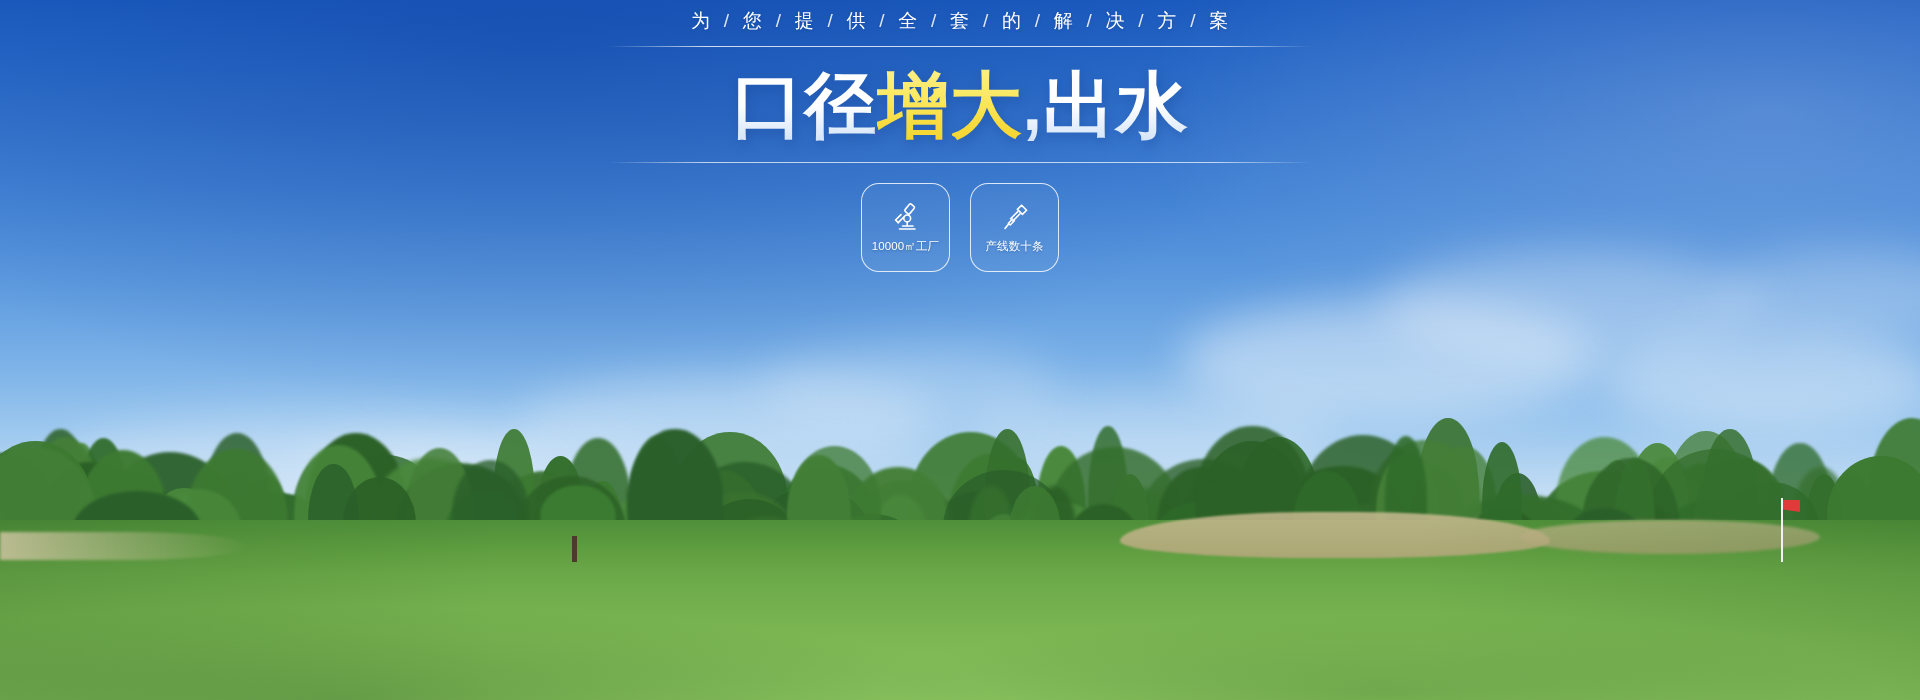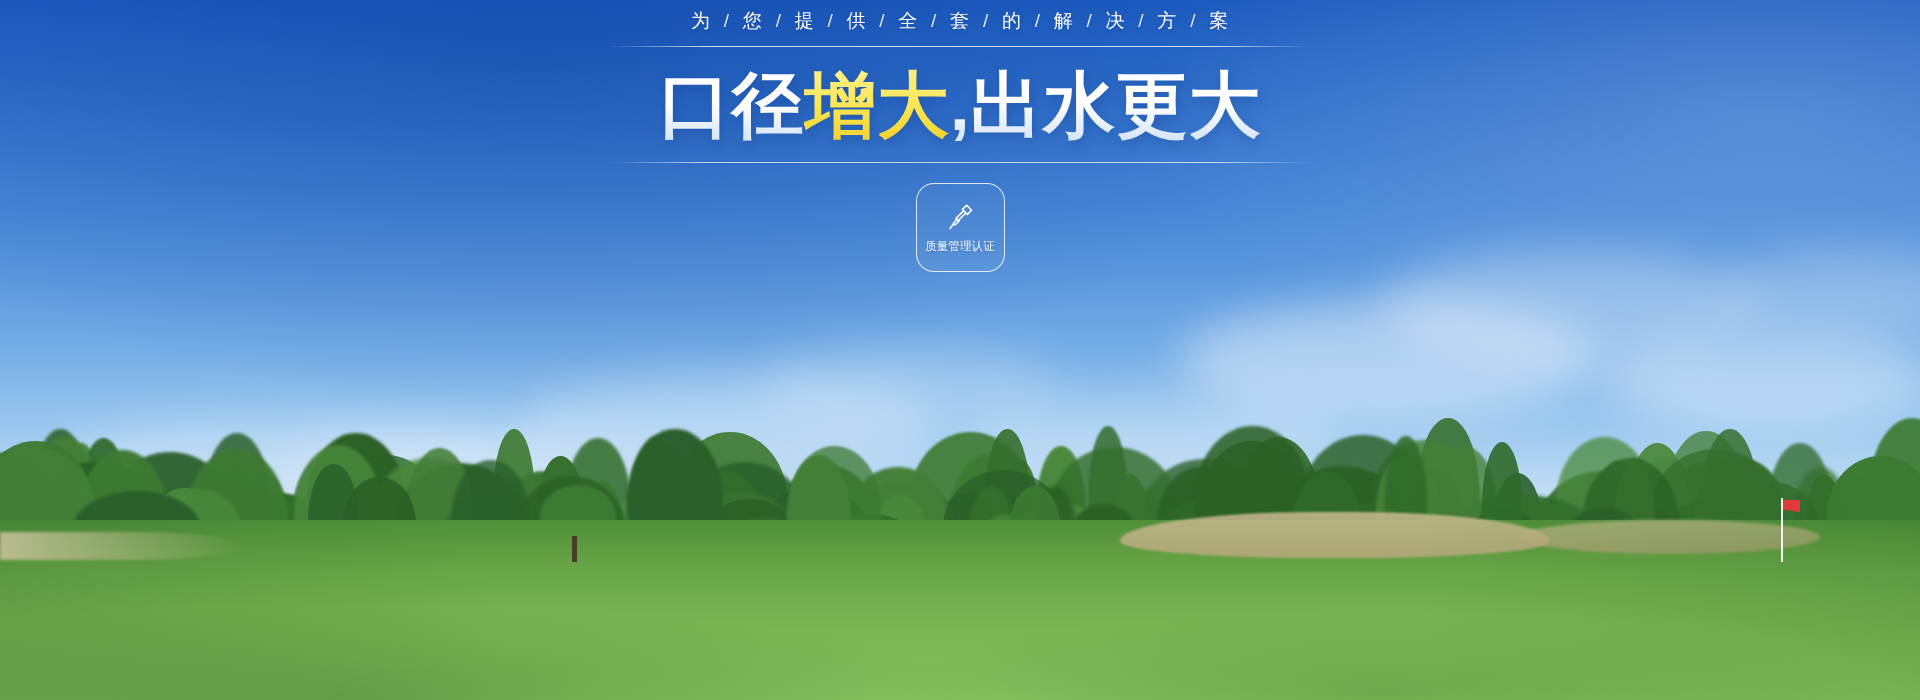--- a/index.html
+++ b/index.html
@@ -459,34 +459,48 @@
         <span>案</span>
       </div>
 
     <div class="rule"></div>
 
     <div class="headline" id="headline">
         <span class="seg seg-white">口径</span>
         <span class="seg seg-yellow">增大</span>
         <span class="seg seg-white">,</span>
         <span class="seg seg-white">出水</span>
-        <span class="seg seg-white">更大</span>
       </div>
 
     <div class="rule2"></div>
 
     <div class="badges" id="badges">
+        <div class="badge">
+          <span class="badge-icon">
+            <svg viewBox="0 0 32 32" fill="none" stroke="#fff" stroke-width="1.6" stroke-linecap="round" stroke-linejoin="round">
+              <rect x="16.5" y="3.2" width="6.2" height="9.5" rx="1.6" transform="rotate(40 19.6 8)"></rect>
+              <path d="M13.6 16.2 L8.2 21.6"></path>
+              <path d="M11 13.6 L5.6 19"></path>
+              <path d="M5.6 19 L8.2 21.6"></path>
+              <circle cx="17.2" cy="17.4" r="3.4"></circle>
+              <path d="M17.2 20.8 L17.2 25"></path>
+              <path d="M9.5 28 L25 28"></path>
+              <path d="M12.5 25 L23 25"></path>
+            </svg>
+          </span>
+          <span class="badge-label">10000㎡工厂</span>
+        </div>
         <div class="badge">
           <span class="badge-icon">
             <svg viewBox="0 0 32 32" fill="none" stroke="#fff" stroke-width="1.6" stroke-linecap="round" stroke-linejoin="round">
               <path d="M22.6 4.2 L27.6 9.2 L23.4 13.4 L18.4 8.4 Z"></path>
               <path d="M18.8 10.6 L11.6 17.8"></path>
               <path d="M21 12.8 L13.8 20"></path>
               <path d="M13.6 18 L9.4 22.2 L11.2 24 L15.4 19.8"></path>
               <path d="M9.2 23.4 L6 27.4"></path>
             </svg>
           </span>
-          <span class="badge-label">质量管理认证</span>
+          <span class="badge-label">产线数十条</span>
         </div>
       </div>
 
   </div>
 </div>
 
 </body></html>

